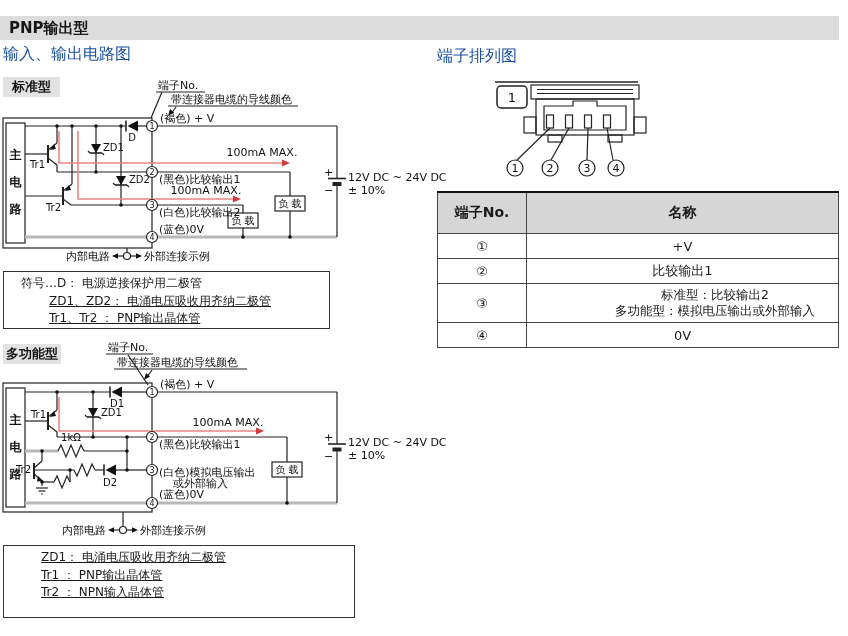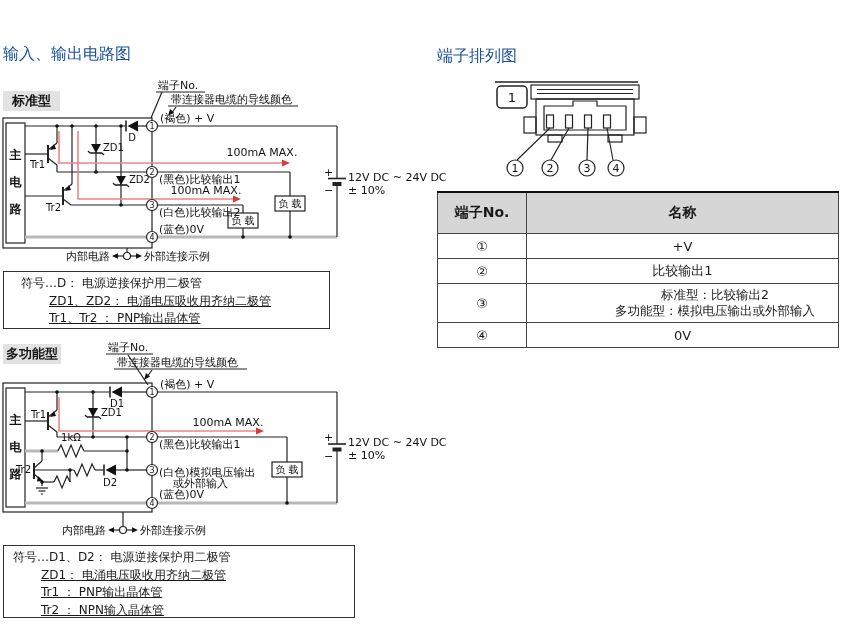--- a/index.html
+++ b/index.html
@@ -36,24 +36,25 @@
   .term-table th{background:#d6d6d6;height:38px;font-size:14px;font-weight:bold;border:1px solid #444;}
   .term-table td{border:1px solid #444;height:22px;background:#fff;}
   .term-table td.name3{text-align:center;padding-left:66px;font-size:12.5px;line-height:16px;height:36px;}
   .col-no{width:86px;}
 </style>
 </head>
 <body>
 
 <div class="page">
 
+  <div class="titlebar">PNP输出型</div>
 
   <div class="blue-h" style="left:3px;top:44px;">输入、输出电路图</div>
 
-  <div class="type-label" style="left:3px;top:91px;width:57px;">标准型</div>
+  <div class="type-label" style="left:3px;top:77px;width:57px;">标准型</div>
 
   <svg style="left:0;top:76px;" width="430" height="195" viewBox="0 76 430 195">
     <g>
       <text class="lab" x="158" y="89">端子No.</text>
       <line class="w" x1="156" y1="92" x2="205" y2="92"></line>
       <line class="w" x1="162" y1="92" x2="151" y2="118"></line>
       <text class="lab" x="171" y="103">带连接器电缆的导线颜色</text>
       <line class="w" x1="168" y1="106" x2="298" y2="106"></line>
       <line class="w" x1="176" y1="107" x2="171" y2="114"></line>
       <polygon class="blk" points="168,116 174,112.5 170,109"></polygon>
@@ -329,21 +330,20 @@
       <line class="w" x1="119.5" y1="530" x2="114" y2="530"></line>
       <polygon class="blk" points="114,527.2 114,532.8 108,530"></polygon>
       <line class="w" x1="126.5" y1="530" x2="132" y2="530"></line>
       <polygon class="blk" points="132,527.2 132,532.8 138,530"></polygon>
       <text class="lab end" x="106" y="534">内部电路</text>
       <text class="lab" x="140" y="534">外部连接示例</text>
     </g>
   </svg>
 
   <div class="legend" style="left:3px;top:545px;width:352px;height:73px;">
-    <div class="l0">符号…D1、D2： 电源逆接保护用二极管</div>
     <div class="li">ZD1： 电涌电压吸收用齐纳二极管</div>
     <div class="li">Tr1 ： PNP输出晶体管</div>
     <div class="li">Tr2 ： NPN输入晶体管</div>
   </div>
 
   <div class="blue-h" style="left:437px;top:46px;">端子排列图</div>
 
   <svg style="left:430px;top:70px;" width="260" height="118" viewBox="430 70 260 118">
     <line class="w" x1="495" y1="82" x2="638" y2="82" style="stroke-width:1.5"></line>
     <rect class="node" x="497" y="86" width="30" height="22" rx="4" style="stroke-width:1.5"></rect>

